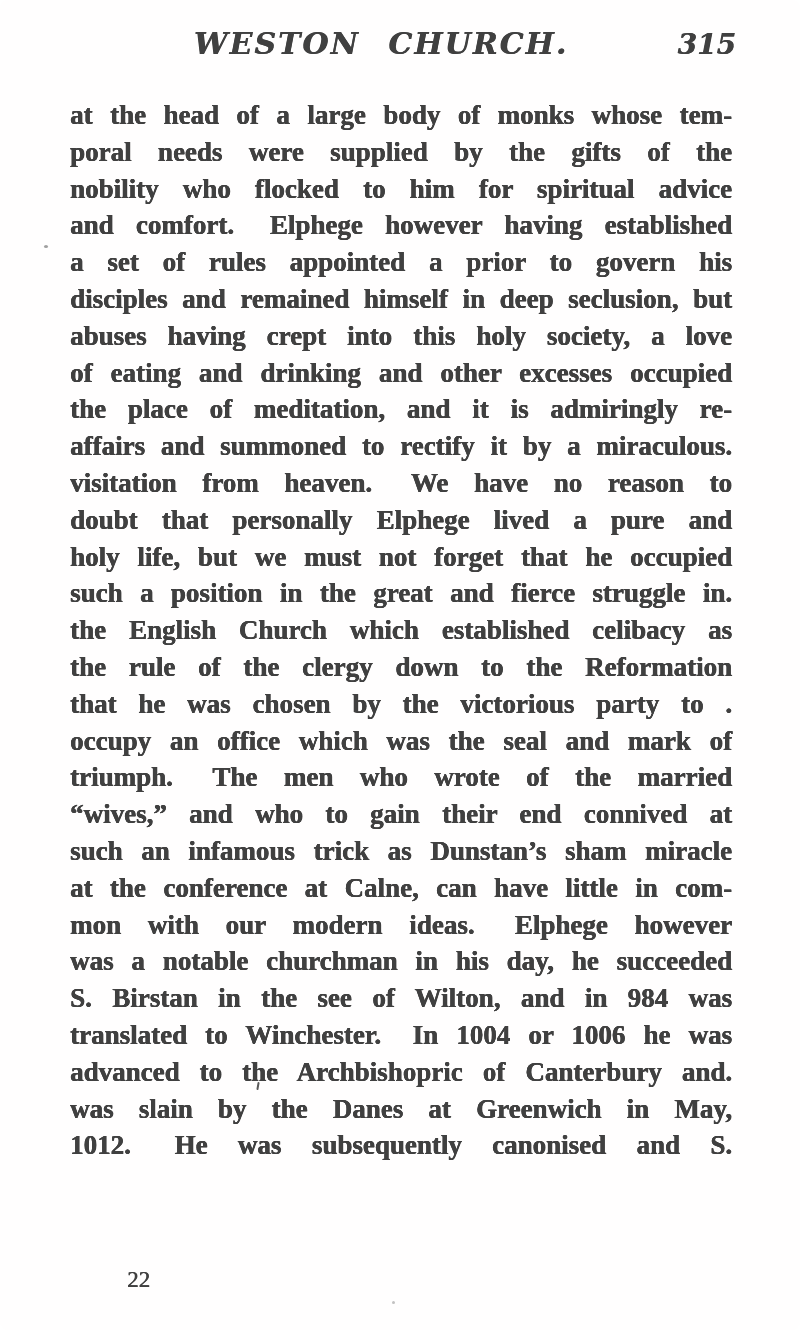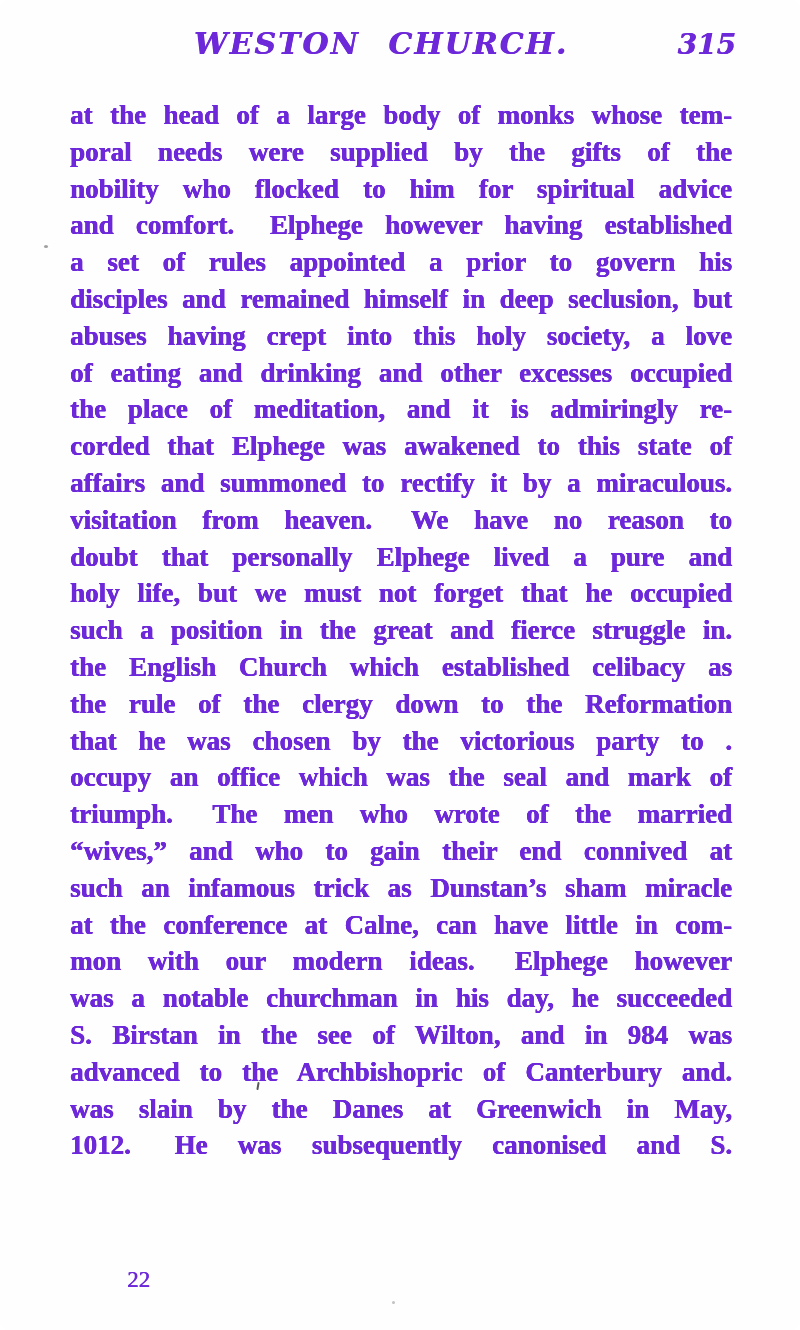--- a/index.html
+++ b/index.html
@@ -86,54 +86,54 @@
     border-radius: 50%;
     opacity: 0.85;
   }
   .speck.s1 { left: 44px;  top: 245px;  width: 4px; height: 3px; }
   .speck.s2 { left: 257px; top: 1082px; width: 2px; height: 8px; background:#3c3c3c; border-radius:1px; transform: rotate(10deg); }
   .speck.s3 { left: 392px; top: 1301px; width: 3px; height: 3px; opacity: 0.55; }
 </style>
 </head>
 <body>
 
-<div class="page" style="background: rgb(255, 254, 254); color: #6d28d9; border-radius: 8px;">
+<div class="page" style="background: rgb(255, 254, 254); color: #404040; border-radius: 8px;">
 
   <div class="header">
     <div class="running-title">WESTON CHURCH.</div>
     <div class="page-number">315</div>
   </div>
 
   <div class="body-text">
       <div class="line">at the head of a large body of monks whose tem-</div>
       <div class="line">poral needs were supplied by the gifts of the</div>
       <div class="line">nobility who flocked to him for spiritual advice</div>
       <div class="line">and comfort.  Elphege however having established</div>
       <div class="line">a set of rules appointed a prior to govern his</div>
       <div class="line">disciples and remained himself in deep seclusion, but</div>
       <div class="line">abuses having crept into this holy society, a love</div>
       <div class="line">of eating and drinking and other excesses occupied</div>
       <div class="line">the place of meditation, and it is admiringly re-</div>
-      <div class="line">corded that Elphege was awakened to this state of</div>
       <div class="line">affairs and summoned to rectify it by a miraculous.</div>
       <div class="line">visitation from heaven.  We have no reason to</div>
       <div class="line">doubt that personally Elphege lived a pure and</div>
       <div class="line">holy life, but we must not forget that he occupied</div>
       <div class="line">such a position in the great and fierce struggle in.</div>
       <div class="line">the English Church which established celibacy as</div>
       <div class="line">the rule of the clergy down to the Reformation</div>
       <div class="line">that he was chosen by the victorious party to&nbsp;.</div>
       <div class="line">occupy an office which was the seal and mark of</div>
       <div class="line">triumph.  The men who wrote of the married</div>
       <div class="line">“wives,” and who to gain their end connived at</div>
       <div class="line">such an infamous trick as Dunstan’s sham miracle</div>
       <div class="line">at the conference at Calne, can have little in com-</div>
       <div class="line">mon with our modern ideas.  Elphege however</div>
       <div class="line">was a notable churchman in his day, he succeeded</div>
       <div class="line">S. Birstan in the see of Wilton, and in 984 was</div>
+      <div class="line">translated to Winchester.  In 1004 or 1006 he was</div>
       <div class="line">advanced to the Archbishopric of Canterbury and.</div>
       <div class="line">was slain by the Danes at Greenwich in May,</div>
       <div class="line">1012.  He was subsequently canonised and S.</div>
     </div>
 
   <div class="signature">22</div>
 
   <div class="speck s1"></div>
   <div class="speck s2"></div>
   <div class="speck s3"></div>

